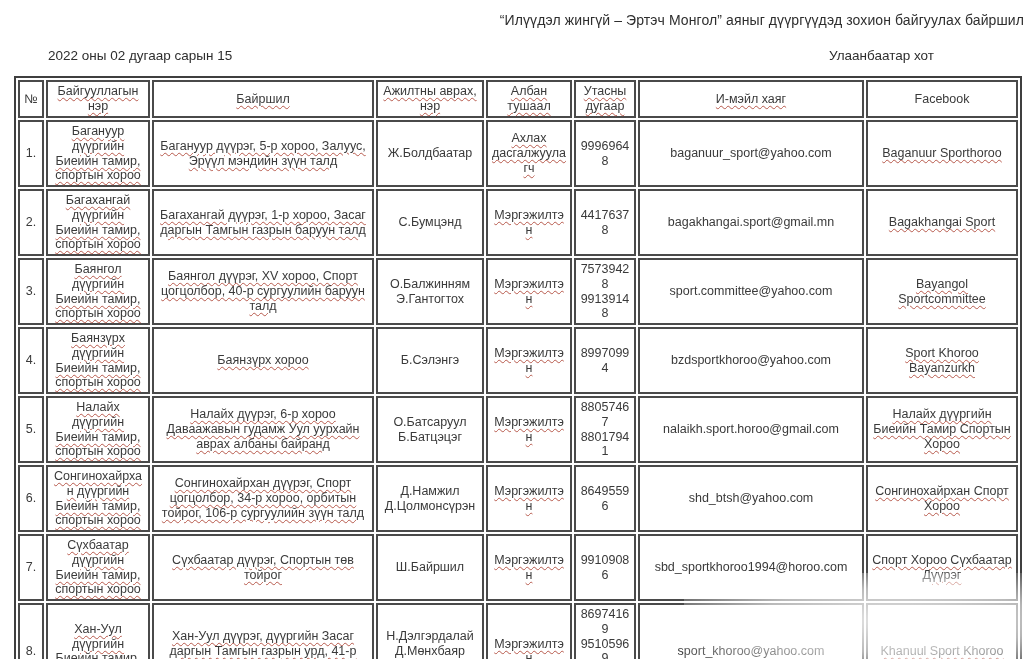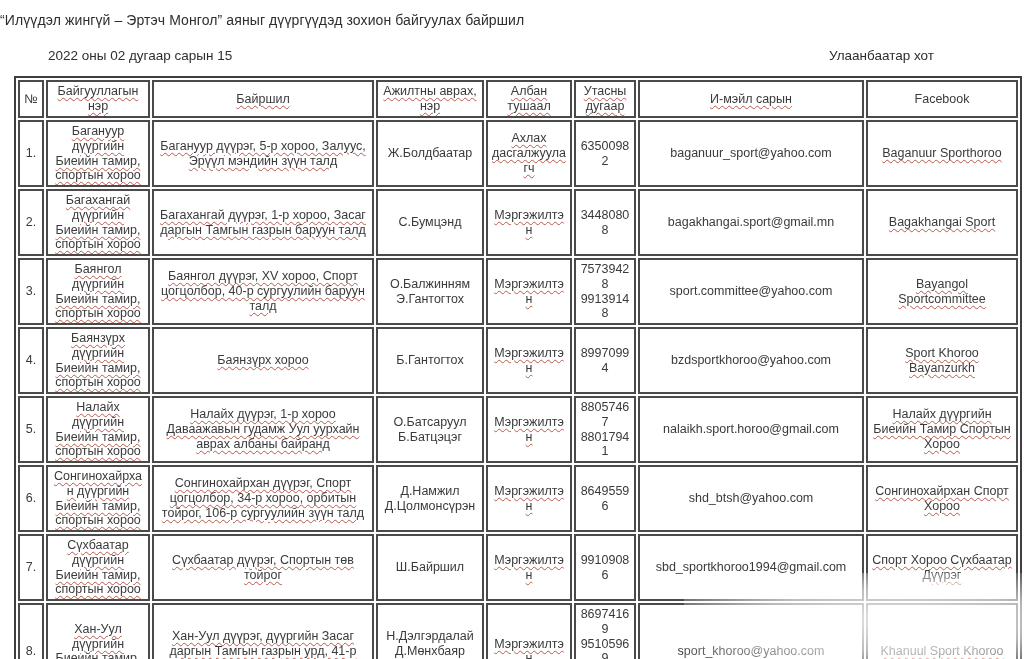--- a/index.html
+++ b/index.html
@@ -3,21 +3,21 @@
 <meta charset="utf-8">
 <style>
   html,body{margin:0;padding:0;}
   body{
     width:1024px;height:659px;position:relative;overflow:hidden;
     background:#ffffff;color:#3a3a3a;
     font-family:"Liberation Sans", sans-serif;
     -webkit-font-smoothing:antialiased;
   }
   .doc-title{
-    text-align:left;padding-top:12px;font-size:14px;letter-spacing:.1px;color:#2e2e2e;
+    text-align:right;padding-top:12px;font-size:14px;letter-spacing:.1px;color:#2e2e2e;
   }
   .meta-row{
     display:flex;justify-content:space-between;align-items:baseline;
     margin:20px 90px 0 48px;font-size:13.5px;color:#2e2e2e;
   }
   table.grid{
     table-layout:fixed;border-collapse:separate;border-spacing:2px;
     margin:13px 0 0 14px;width:996px;
     border:2px solid #3f3f3f;background:#fff;
   }
@@ -68,71 +68,71 @@
       <col style="width:152px">
   </colgroup>
   <thead>
     <tr>
         <th>№</th>
         <th class="sp">Байгууллагын нэр</th>
         <th class="sp">Байршил</th>
         <th class="sp">Ажилтны аврах, нэр</th>
         <th class="sp">Албан тушаал</th>
         <th class="sp">Утасны дугаар</th>
-        <th class="sp">И-мэйл сарын</th>
+        <th class="sp">И-мэйл хаяг</th>
         <th>Facebook</th>
       </tr>
   </thead>
   <tbody>
       <tr>
         <td>1.</td>
         <td class="sp">Багануур дүүргийн Биеийн тамир, спортын хороо</td>
         <td class="sp">Багануур дүүрэг, 5-р хороо, Залуус, Эрүүл мэндийн зүүн талд</td>
         <td>Ж.Болдбаатар</td>
         <td class="sp">Ахлах дасгалжуулагч</td>
-        <td>63500982</td>
+        <td>99969648</td>
         <td>baganuur_sport@yahoo.com</td>
         <td class="sp">Baganuur Sporthoroo</td>
       </tr>
       <tr>
         <td>2.</td>
         <td class="sp">Багахангай дүүргийн Биеийн тамир, спортын хороо</td>
         <td class="sp">Багахангай дүүрэг, 1-р хороо, Засаг даргын Тамгын газрын баруун талд</td>
         <td>С.Бумцэнд</td>
         <td class="sp">Мэргэжилтэн</td>
-        <td>34480808</td>
+        <td>44176378</td>
         <td>bagakhangai.sport@gmail.mn</td>
         <td class="sp">Bagakhangai Sport</td>
       </tr>
       <tr>
         <td>3.</td>
         <td class="sp">Баянгол дүүргийн Биеийн тамир, спортын хороо</td>
         <td class="sp">Баянгол дүүрэг, XV хороо, Спорт цогцолбор, 40-р сургуулийн баруун талд</td>
         <td>О.Балжинням
 Э.Гантогтох</td>
         <td class="sp">Мэргэжилтэн</td>
         <td>75739428
 99139148</td>
         <td>sport.committee@yahoo.com</td>
         <td class="sp">Bayangol Sportcommittee</td>
       </tr>
       <tr>
         <td>4.</td>
         <td class="sp">Баянзүрх дүүргийн Биеийн тамир, спортын хороо</td>
         <td class="sp">Баянзүрх хороо</td>
-        <td>Б.Гантогтох</td>
+        <td>Б.Сэлэнгэ</td>
         <td class="sp">Мэргэжилтэн</td>
         <td>89970994</td>
         <td>bzdsportkhoroo@yahoo.com</td>
         <td class="sp">Sport Khoroo Bayanzurkh</td>
       </tr>
       <tr>
         <td>5.</td>
         <td class="sp">Налайх дүүргийн Биеийн тамир, спортын хороо</td>
-        <td class="sp">Налайх дүүрэг, 1-р хороо Даваажавын гудамж Уул уурхайн аврах албаны байранд</td>
+        <td class="sp">Налайх дүүрэг, 6-р хороо Даваажавын гудамж Уул уурхайн аврах албаны байранд</td>
         <td>О.Батсаруул
 Б.Батцэцэг</td>
         <td class="sp">Мэргэжилтэн</td>
         <td>88057467
 88017941</td>
         <td>nalaikh.sport.horoo@gmail.com</td>
         <td class="sp">Налайх дүүргийн Биеийн Тамир Спортын Хороо</td>
       </tr>
       <tr>
         <td>6.</td>
@@ -145,21 +145,21 @@
         <td>shd_btsh@yahoo.com</td>
         <td class="sp">Сонгинохайрхан Спорт Хороо</td>
       </tr>
       <tr>
         <td>7.</td>
         <td class="sp">Сүхбаатар дүүргийн Биеийн тамир, спортын хороо</td>
         <td class="sp">Сүхбаатар дүүрэг, Спортын төв тойрог</td>
         <td>Ш.Байршил</td>
         <td class="sp">Мэргэжилтэн</td>
         <td>99109086</td>
-        <td>sbd_sportkhoroo1994@gmail.com</td>
+        <td>sbd_sportkhoroo1994@horoo.com</td>
         <td class="sp">Спорт Хороо Сүхбаатар Дүүрэг</td>
       </tr>
       <tr>
         <td>8.</td>
         <td class="sp">Хан-Уул дүүргийн Биеийн тамир, спортын хороо</td>
         <td class="sp">Хан-Уул дүүрэг, дүүргийн Засаг даргын Тамгын газрын урд, 41-р цэцэрлэгийн баруун талд</td>
         <td>Н.Дэлгэрдалай
 Д.Мөнхбаяр
 Л.Сэлэнгэ</td>
         <td class="sp">Мэргэжилтэн</td>

